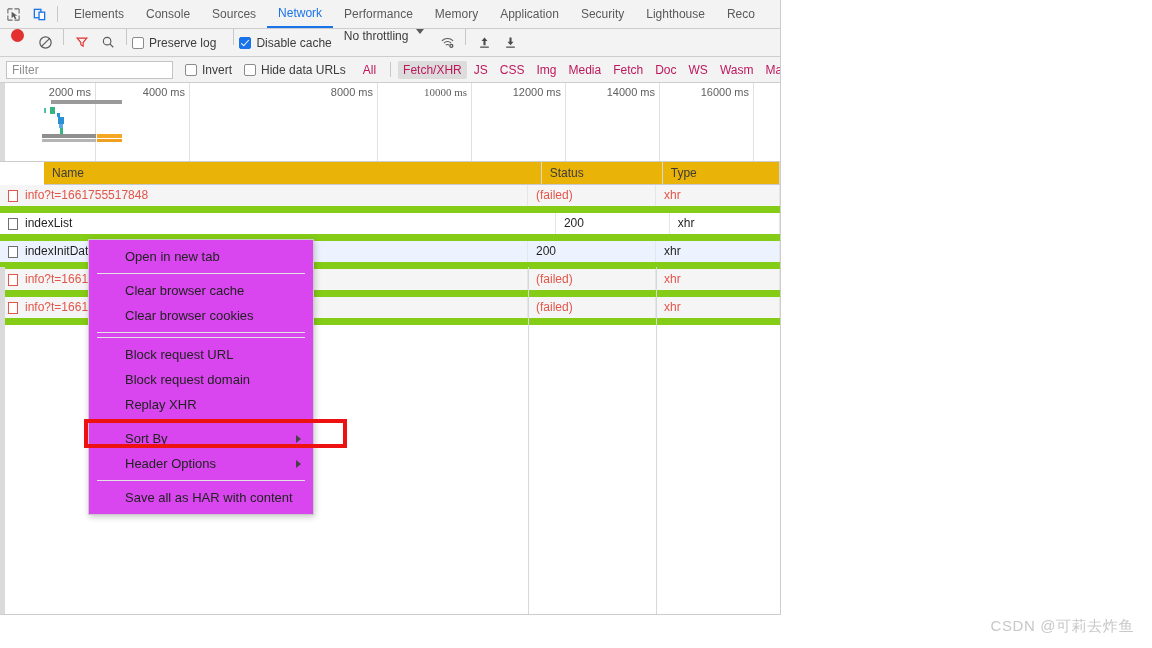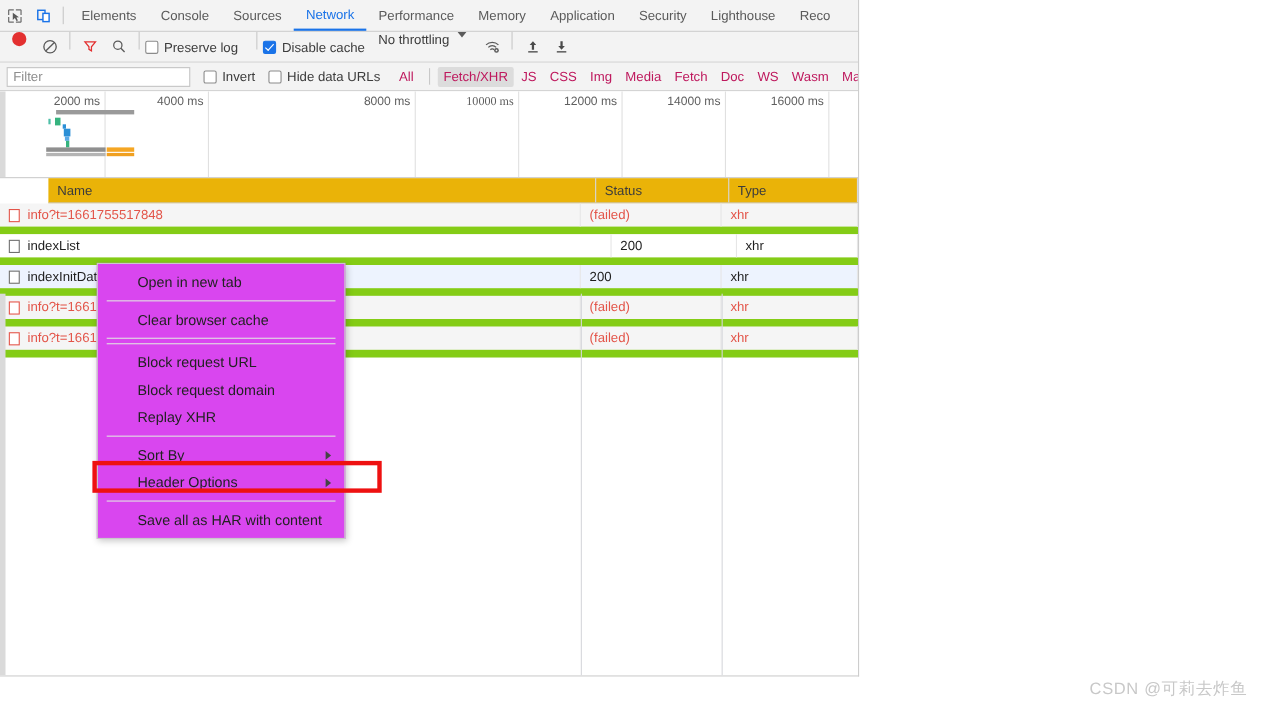--- a/index.html
+++ b/index.html
@@ -562,20 +562,21 @@
 
     <div class="col-sep" style="left:528px;top:267px;height:347px;"></div>
     <div class="col-sep" style="left:656px;top:267px;height:347px;"></div>
     <div class="left-gutter" style="top:267px;height:347px;"></div>
 
     <div class="ctxmenu">
       <div class="mi">Open in new tab</div>
       <div class="mdiv"></div>
 
       <div class="mi">Clear browser cache</div>
+      <div class="mi">Clear browser cookies</div>
       <div class="mdiv"></div>
 
       <div class="mdiv"></div>
 
       <div class="mi">Block request URL</div>
       <div class="mi">Block request domain</div>
       <div class="mi">Replay XHR</div>
       <div class="mdiv"></div>
 
       <div class="mi">

